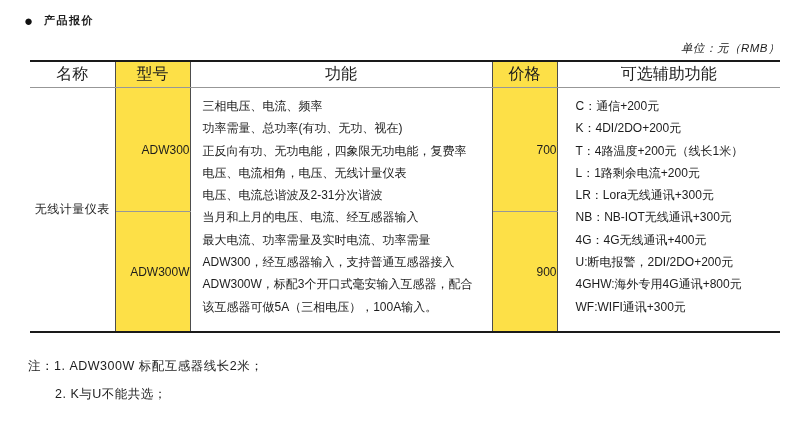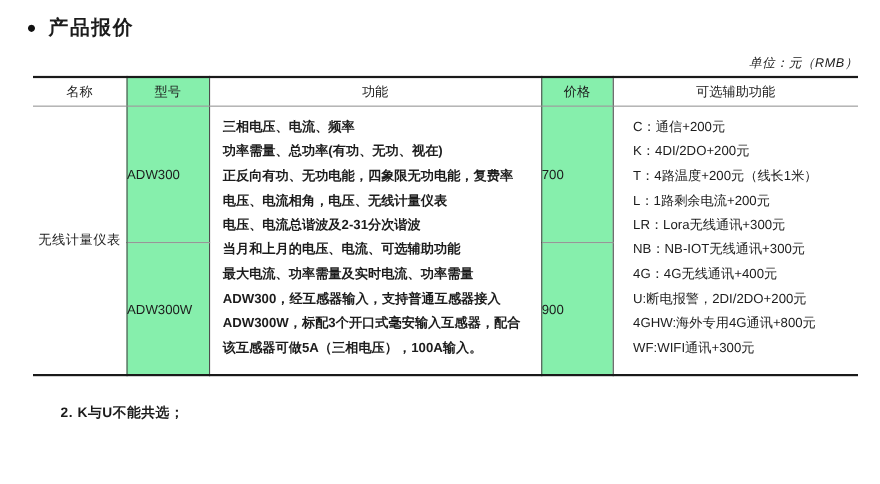--- a/index.html
+++ b/index.html
@@ -8,21 +8,21 @@
     background: #ffffff;
     font-family: "Liberation Sans", "DejaVu Sans", sans-serif;
     color: #1c1c1c;
     overflow: hidden;
   }
   .title-row {
     display: flex; align-items: center; gap: 11px;
     padding: 13px 0 0 24px;
   }
   .bullet { font-size: 15px; line-height: 1; color: #111; }
-  .title-text { font-size: 18px; font-weight: bold; letter-spacing: 1.5px; }
+  .title-text { font-size: 11px; font-weight: bold; letter-spacing: 1.5px; }
 
   .unit-row {
     width: 750px; margin: 13px 0 4px 30px;
     text-align: right; font-size: 11.5px; letter-spacing: 0.5px; font-style: italic;
   }
 
   table.pricing {
     width: 750px; margin-left: 30px;
     border-collapse: collapse; table-layout: fixed;
     border-top: 2px solid #1a1a1a;
@@ -37,58 +37,57 @@
 
   .pricing th, .pricing td {
     border-left: 1px solid #4d4d4d;
     border-right: 1px solid #4d4d4d;
     padding: 0;
   }
   .pricing th:first-child, .pricing td.name-cell { border-left: none; }
   .pricing th:last-child,  .pricing td.aux-cell  { border-right: none; }
 
   .pricing thead th {
-    height: 25px; font-weight: normal; font-size: 12px;
+    height: 25px; font-weight: normal; font-size: 16px;
     text-align: center; vertical-align: middle;
     border-bottom: 1px solid #979797;
   }
-  .shaded { background: #86efac; }
+  .shaded { background: #fde047; }
 
   td.name-cell {
     text-align: center; vertical-align: middle;
     letter-spacing: 0.5px;
   }
   td.model-cell, td.price-cell {
-    text-align: left; vertical-align: middle;
+    text-align: right; vertical-align: middle;
   }
   tr.row-top td.model-cell, tr.row-top td.price-cell {
     height: 123px;
     border-bottom: 1px solid #979797;
   }
   tr.row-bottom td.model-cell, tr.row-bottom td.price-cell {
     height: 119px;
   }
   td.func-cell {
     vertical-align: top;
     padding: 7px 10px 4px 12px;
-    font-weight: bold;
   }
   .func-line { line-height: 22.3px; }
   td.aux-cell {
     vertical-align: top;
     padding: 7px 4px 0 18px;
   }
   .aux-line { line-height: 22.3px; white-space: nowrap; }
 
   .notes {
     margin: 19px 0 0 28px;
     font-size: 12.5px;
   }
   .note-line { line-height: 28px; letter-spacing: 0.5px; }
-  .note-line.indent { padding-left: 27px; font-weight: bold; }
+  .note-line.indent { padding-left: 27px; }
 </style>
 </head>
 <body>
 
 <div class="title-row">
   <span class="bullet">●</span>
   <span class="title-text">产品报价</span>
 </div>
 
 <div class="unit-row">单位：元（RMB）</div>
@@ -113,21 +112,21 @@
   <tbody>
     <tr class="row-top">
       <td class="name-cell" rowspan="2">无线计量仪表</td>
       <td class="model-cell shaded">ADW300</td>
       <td class="func-cell" rowspan="2">
         <div class="func-line">三相电压、电流、频率</div>
         <div class="func-line">功率需量、总功率(有功、无功、视在)</div>
         <div class="func-line">正反向有功、无功电能，四象限无功电能，复费率</div>
         <div class="func-line">电压、电流相角，电压、无线计量仪表</div>
         <div class="func-line">电压、电流总谐波及2-31分次谐波</div>
-        <div class="func-line">当月和上月的电压、电流、可选辅助功能</div>
+        <div class="func-line">当月和上月的电压、电流、经互感器输入</div>
         <div class="func-line">最大电流、功率需量及实时电流、功率需量</div>
         <div class="func-line">ADW300，经互感器输入，支持普通互感器接入</div>
         <div class="func-line">ADW300W，标配3个开口式毫安输入互感器，配合该互感器可做5A（三相电压），100A输入。</div>
       </td>
       <td class="price-cell shaded">700</td>
       <td class="aux-cell" rowspan="2">
         <div class="aux-line">C：通信+200元</div>
         <div class="aux-line">K：4DI/2DO+200元</div>
         <div class="aux-line">T：4路温度+200元（线长1米）</div>
         <div class="aux-line">L：1路剩余电流+200元</div>
@@ -140,14 +139,17 @@
       </td>
     </tr>
     <tr class="row-bottom">
       <td class="model-cell shaded">ADW300W</td>
       <td class="price-cell shaded">900</td>
     </tr>
   </tbody>
 </table>
 
 <div class="notes">
+  <div class="note-line">
+    <span>注：</span><span>1. ADW300W 标配互感器线长2米；</span>
+  </div>
   <div class="note-line indent">2. K与U不能共选；</div>
 </div>
 
 </body></html>

